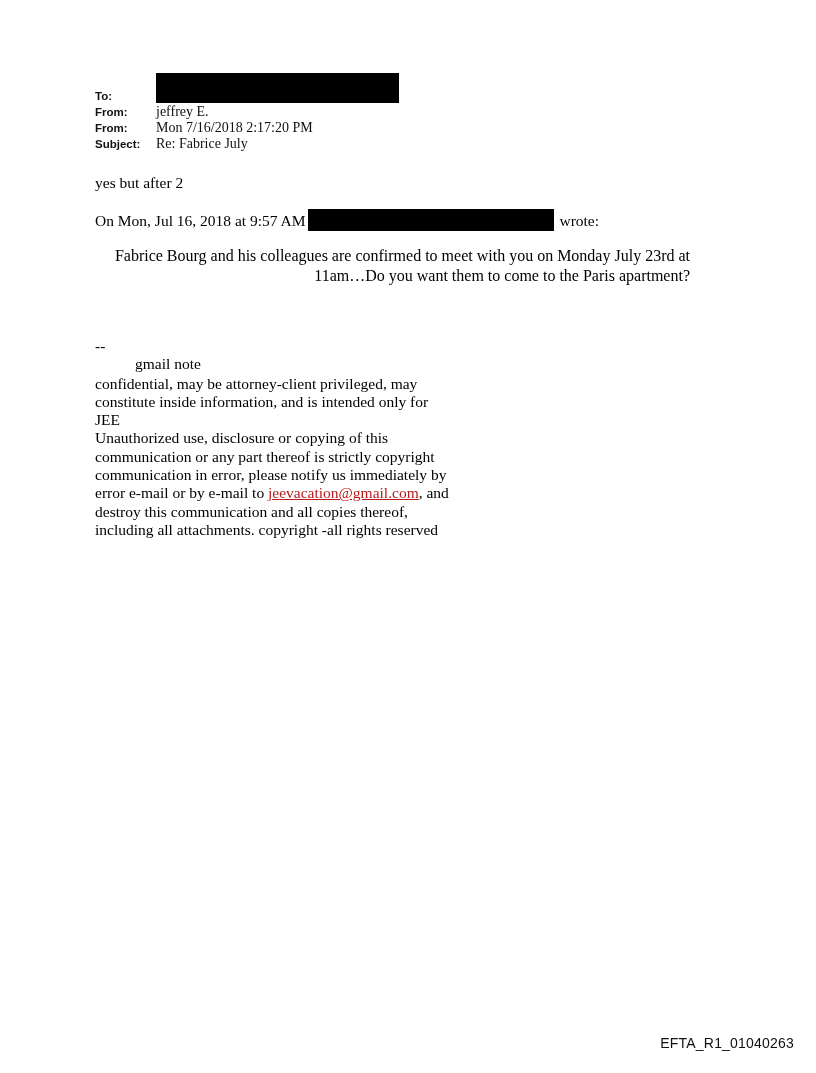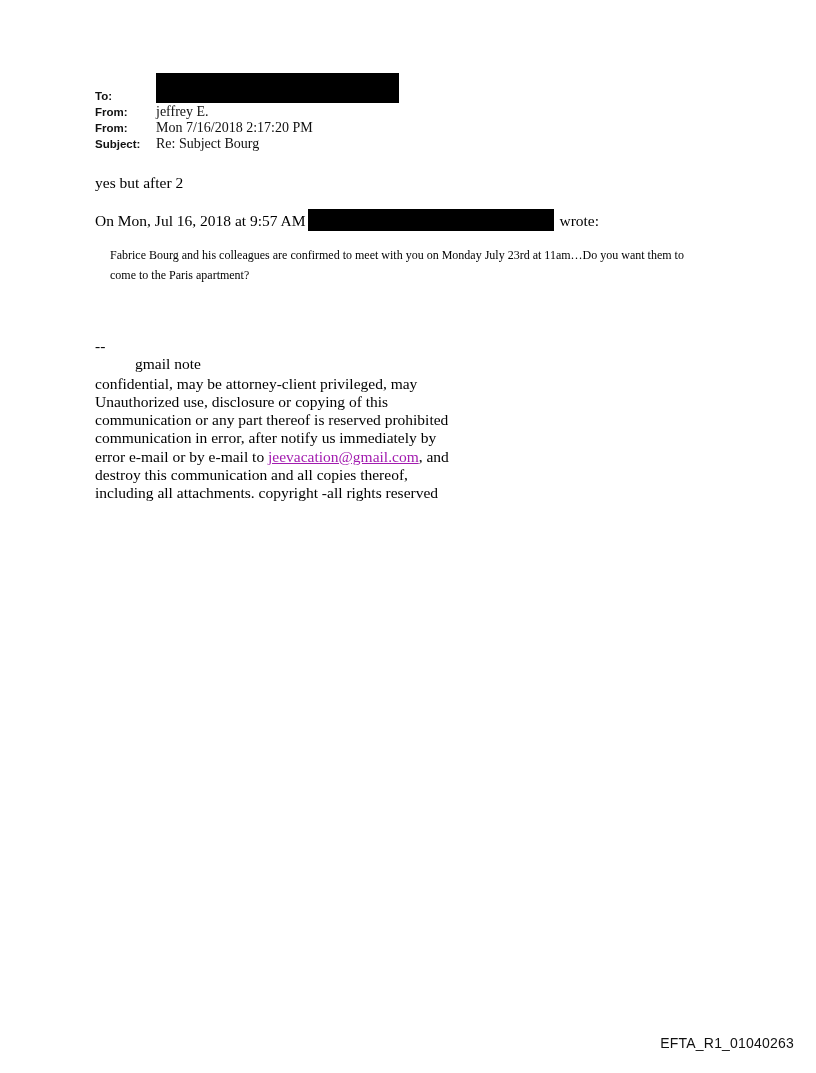--- a/index.html
+++ b/index.html
@@ -86,43 +86,44 @@
     height: 22px;
     vertical-align: -5px;
     margin: 0 2px;
   }
 
   .quoted {
     position: absolute;
     left: 110px;
     top: 246px;
     width: 580px;
-    font-size: 12px;
+    font-size: 16px;
     line-height: 19.5px;
+    text-align: right;
   }
 
   .sig {
     position: absolute;
     left: 95px;
     top: 337px;
     width: 560px;
     font-size: 15.5px;
     line-height: 18.3px;
   }
   .sig .dashes { display: block; }
   .sig .please-note {
     display: block;
     padding-left: 40px;
     margin-bottom: 1px;
   }
   .sig p {
     margin: 0;
   }
   .sig a {
-    color: #a21caf;
+    color: #b91c1c;
     text-decoration: underline;
   }
 
   .footer-id {
     position: absolute;
     right: 22px;
     bottom: 22px;
     font-family: "Liberation Sans", sans-serif;
     font-size: 14px;
     letter-spacing: 0.2px;
@@ -146,40 +147,42 @@
       <span class="hdr-value">jeffrey E.</span>
     </div>
 
     <div class="hdr-row">
       <span class="hdr-label">From:</span>
       <span class="hdr-value">Mon 7/16/2018 2:17:20 PM</span>
     </div>
 
     <div class="hdr-row">
       <span class="hdr-label">Subject:</span>
-      <span class="hdr-value">Re: Subject Bourg</span>
+      <span class="hdr-value">Re: Fabrice July</span>
     </div>
 
   </div>
 
   <div class="reply-line">yes  but after 2</div>
 
   <div class="onwrote">
     <span>On Mon, Jul 16, 2018 at 9:57 AM</span><span class="redact redact-inline"></span><span> wrote:</span>
   </div>
 
   <div class="quoted">Fabrice Bourg and his colleagues are confirmed to meet with you on Monday July 23rd at 11am…Do you want them to come to the Paris apartment?</div>
 
   <div class="sig">
     <span class="dashes">--</span>
     <span class="please-note">gmail note</span>
     <p>confidential, may be attorney-client privileged, may</p>
+    <p>constitute inside information, and is intended only for</p>
+    <p>JEE</p>
     <p>Unauthorized use, disclosure or copying of this</p>
-    <p>communication or any part thereof is reserved prohibited</p>
-    <p>communication in error, after notify us immediately by</p>
+    <p>communication or any part thereof is strictly copyright</p>
+    <p>communication in error, please notify us immediately by</p>
     <p><span>error e-mail or by e-mail to </span><a href="#">jeevacation@gmail.com</a><span>, and</span></p>
     <p>destroy this communication and all copies thereof,</p>
     <p>including all attachments. copyright -all rights reserved</p>
   </div>
 
   <div class="footer-id">EFTA_R1_01040263</div>
 
 </div>
 
 </body></html>

